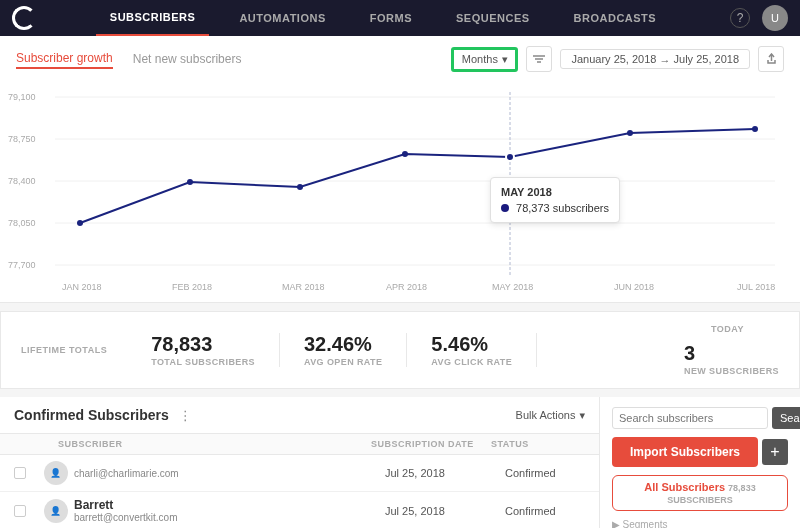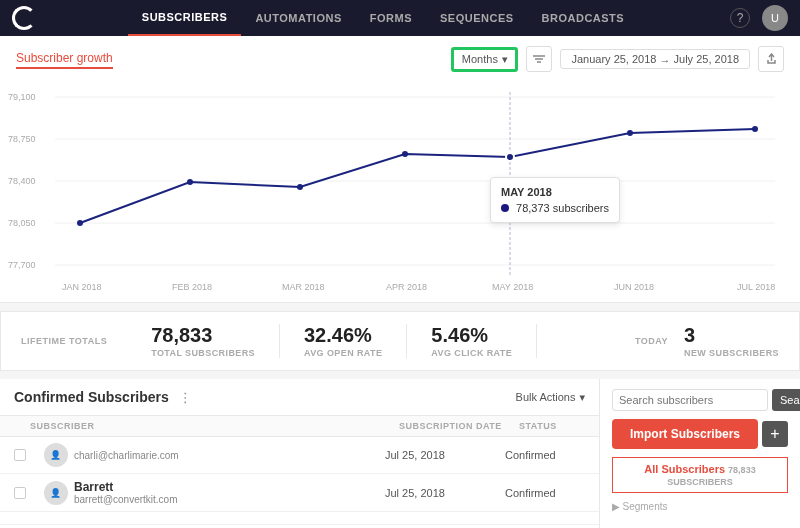--- a/index.html
+++ b/index.html
@@ -16,21 +16,21 @@
     }
     .nav-logo {
       width: 24px; height: 24px;
       border: 3px solid #fff;
       border-radius: 50%;
       border-right-color: transparent;
       flex-shrink: 0;
     }
     .nav-links {
       display: flex;
-      gap: 0;
+      gap: 16px;
       flex: 1;
       justify-content: center;
     }
     .nav-link {
       color: #aaa;
       font-size: 11px;
       font-weight: 600;
       letter-spacing: 0.5px;
       padding: 0 14px;
       height: 36px;
@@ -225,21 +225,21 @@
       display: flex;
       align-items: center;
       gap: 4px;
       font-size: 11px;
       color: #555;
       cursor: pointer;
     }
     .table-header {
       display: grid;
       grid-template-columns: 30px 1fr 120px 80px;
-      padding: 5px 0;
+      padding: 5px 28px;
       border-bottom: 1px solid #e8e8e8;
       background: #fafafa;
     }
     .th {
       font-size: 9px;
       font-weight: 700;
       letter-spacing: 0.5px;
       text-transform: uppercase;
       color: #aaa;
     }
@@ -321,21 +321,21 @@
       cursor: pointer;
       display: flex; align-items: center; justify-content: center;
     }
     .import-row {
       display: flex; gap: 4px; align-items: center;
     }
     .all-subs-btn {
       background: #fff;
       border: 1px solid #e74c3c;
       color: #e74c3c;
-      border-radius: 0;
+      border-radius: 6px;
       padding: 5px 24px;
       font-size: 11px;
       cursor: pointer;
       font-weight: 600;
     }
     .all-subs-count {
       font-size: 9px;
       color: #aaa;
     }
     .segments-label {
@@ -375,20 +375,21 @@
   </div>
   <div class="nav-right">
     <div class="nav-help">?</div>
     <div class="nav-avatar">U</div>
   </div>
 </nav>
 
 <div class="chart-section">
   <div class="chart-header">
     <span class="chart-tab active">Subscriber growth</span>
+    <span class="chart-tab">Net new subscribers</span>
     <div class="chart-controls">
       <div class="chart-period-btn">
         <span>Months</span>
         <span>▾</span>
       </div>
       <div class="chart-filter-btn">
         <svg width="12" height="10" viewBox="0 0 12 10">
             <line x1="0" y1="2" x2="12" y2="2" stroke="#888" stroke-width="1.5"></line>
             <line x1="2" y1="5" x2="10" y2="5" stroke="#888" stroke-width="1.5"></line>
             <line x1="4" y1="8" x2="8" y2="8" stroke="#888" stroke-width="1.5"></line>
@@ -460,21 +461,21 @@
     <span class="stat-desc">TOTAL SUBSCRIBERS</span>
   </div>
   <div class="stat-item">
     <span class="stat-value">32.46%</span>
     <span class="stat-desc">AVG OPEN RATE</span>
   </div>
   <div class="stat-item">
     <span class="stat-value">5.46%</span>
     <span class="stat-desc">AVG CLICK RATE</span>
   </div>
-  <div style="margin-left:auto;display:flex;align-items:center;gap:8px;">
+  <div style="margin-left:auto;display:flex;align-items:center;gap:8px;flex-direction:column;">
     <span class="today-label">TODAY</span>
     <div class="stat-item" style="border:none;padding:0;">
       <span class="stat-value">3</span>
       <span class="stat-desc">NEW SUBSCRIBERS</span>
     </div>
   </div>
 </div>
 
 <div class="bottom-section">
 

